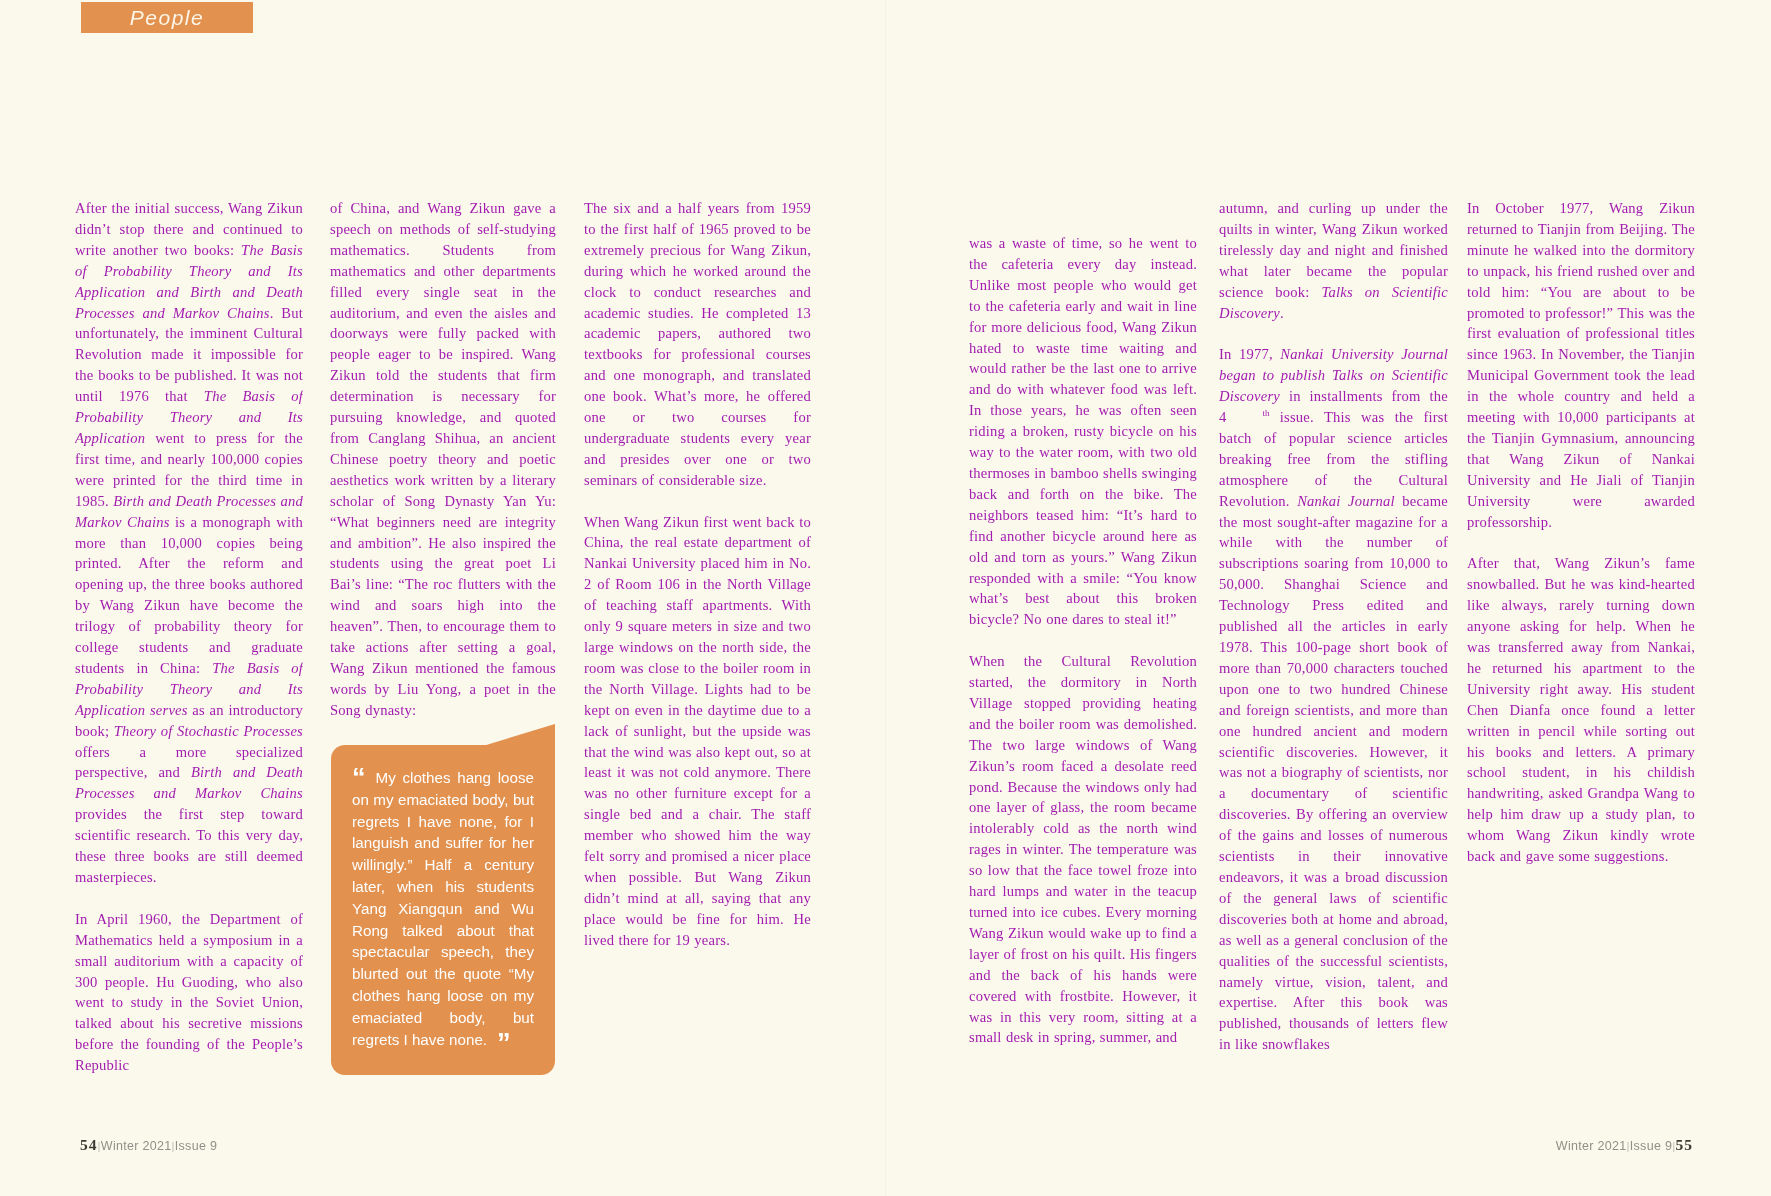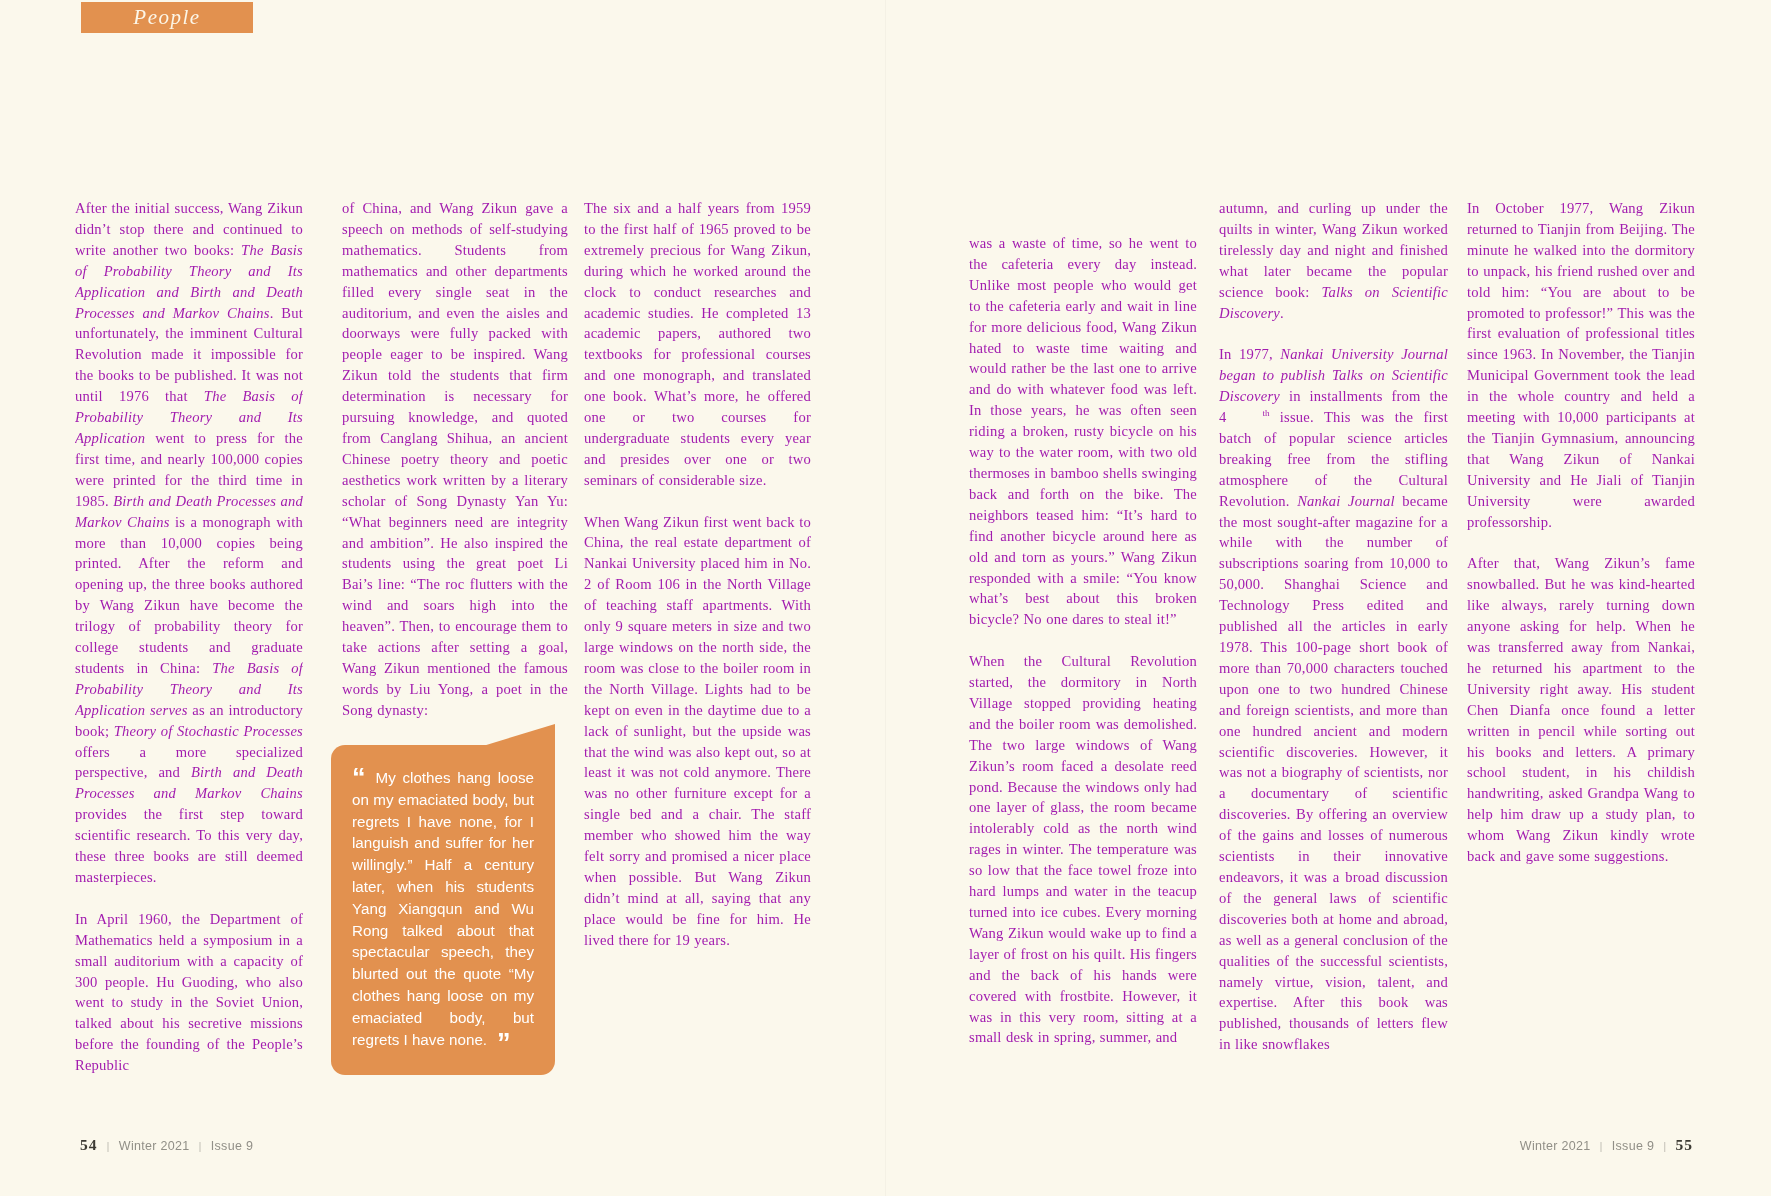--- a/index.html
+++ b/index.html
@@ -10,36 +10,36 @@
     font-family:"Liberation Serif", serif;
     overflow:hidden;
   }
   .fold {
     position:absolute; left:885px; top:0; width:1px; height:1196px;
     background:rgba(120,110,90,0.05);
   }
   .tab {
     position:absolute; left:81px; top:2px; width:172px; height:31px;
     background:#e2914f; color:#fcf6e8;
-    font-family:Liberation Serif, serif; font-style:italic;
+    font-family:Liberation Sans, sans-serif; font-style:italic;
     font-size:21px; letter-spacing:1.5px;
     display:flex; align-items:center; justify-content:center;
   }
   .col {
     position:absolute; top:198px;
     color:#a21caf; font-size:14.6px; line-height:20.9px;
     text-align:justify; letter-spacing:0.2px; word-spacing:0.5px;
     overflow:hidden;
   }
   .col p { margin:0 0 20.9px 0; }
   .col p:last-child { margin-bottom:0; }
   .it { font-style:italic; }
   .col sup { font-size:9px; line-height:0; letter-spacing:0;margin-left:36px; }
   #col1 { left:75px;  width:228px; max-height:884px; }
-  #col2 { left:330px; width:226px; max-height:526px;margin-left:12px; }
+  #col2 { left:330px; width:226px; max-height:526px; }
   #col3 { left:584px; width:227px; max-height:900px; }
   #col4 { left:969px; width:228px; max-height:884px;margin-top:35px; }
   #col5 { left:1219px; width:229px; max-height:884px; }
   #col6 { left:1467px; width:228px; max-height:884px; }
   .quote {
     position:absolute; left:331px; top:745px; width:224px; height:330px;
     background:#e2914f;
     border-radius:14px; border-top-right-radius:0;
     box-sizing:border-box; padding:22px 21px 13px 21px;
     color:#ffffff;
@@ -54,21 +54,21 @@
   .quote p { margin:0; }
   .qmark {
     font-family:"Liberation Sans", sans-serif; font-weight:bold;
     font-size:27px; letter-spacing:-2px; line-height:0;
   }
   .qopen  { margin-right:12px; vertical-align:-4px; }
   .qclose { margin-left:10px;  vertical-align:-7px; }
   .pagefoot {
     position:absolute; top:1136px;
     font-family:"Liberation Sans", sans-serif; font-size:12.5px;
-    color:#918f87; display:flex; align-items:baseline; gap:9px;
+    color:#918f87; display:flex; align-items:baseline; 
     letter-spacing:0.3px;
   }
   .pagefoot.left  { left:80px; }
   .pagefoot.right { right:78px; }
   .pagefoot .num {
     font-family:"Liberation Serif", serif; font-weight:bold;
     font-size:15.5px; color:#3c3a33; letter-spacing:1px;
   }
   .sep { color:#c3c1b7; font-size:11.5px; }
 </style>

